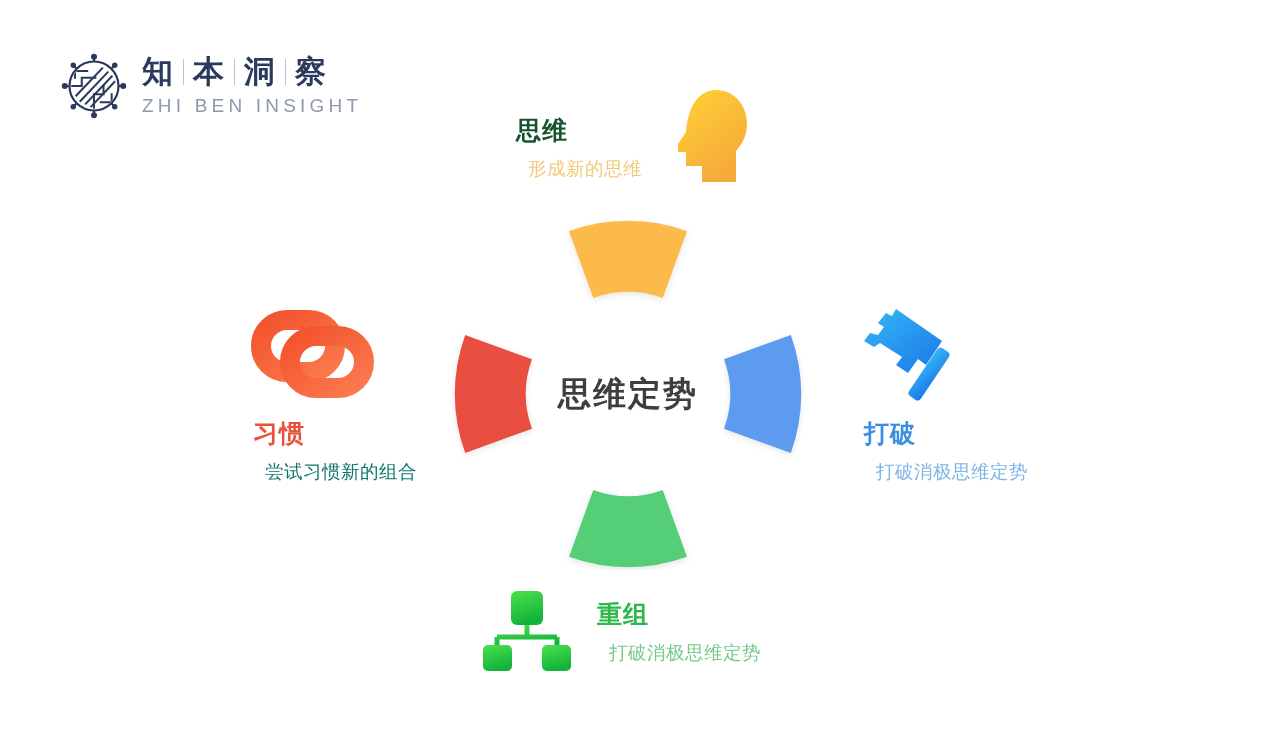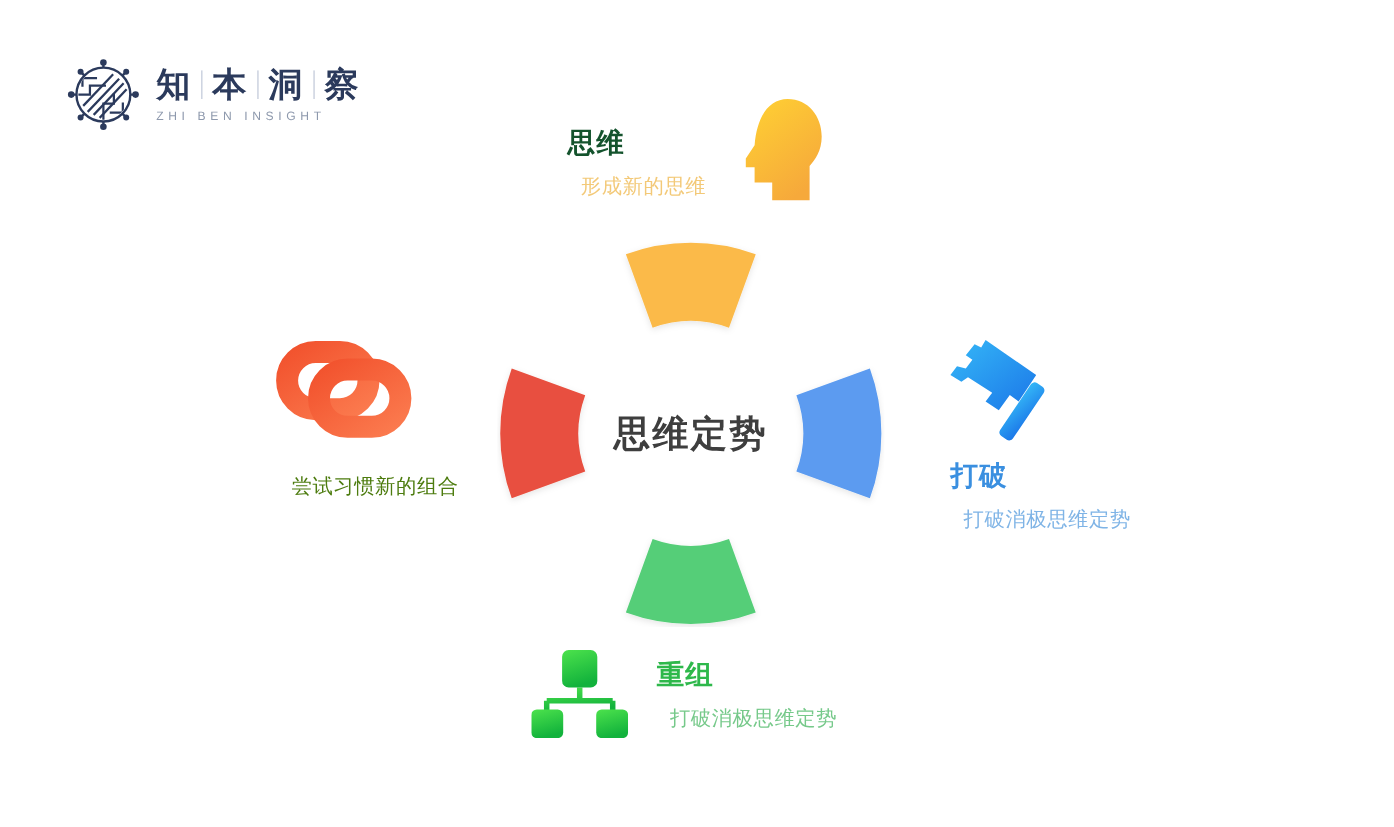--- a/index.html
+++ b/index.html
@@ -38,21 +38,21 @@
     line-height: 1.08;
   }
   .logo-cn .sep {
     display: inline-block;
     width: 1px;
     height: 26px;
     background: #b9c2d4;
     margin: 0 9px;
   }
   .logo-en {
-    font-size: 11px;
+    font-size: 19px;
     color: #8e99ad;
     letter-spacing: 4.2px;
     margin-top: 6px;
     font-weight: 500;
   }
 
   
   .donut-wrap {
     position: absolute;
     left: 452px;
@@ -105,21 +105,21 @@
 
   
   .callout-bottom { left: 597px; top: 599px; text-align: left; }
   .callout-bottom .title { color: #2eb84b; }
   .callout-bottom .desc  { color: #76c98a; }
   .icon-org { position: absolute; left: 483px; top: 589px; width: 88px; height: 82px; }
 
   
   .callout-left { left: 253px; top: 418px; text-align: left; }
   .callout-left .title { color: #e8513a; }
-  .callout-left .desc  { color: #4d7c0f; }
+  .callout-left .desc  { color: #0f766e; }
   .icon-chain { position: absolute; left: 248px; top: 306px; width: 128px; height: 96px; }
 </style>
 </head>
 <body>
 
 <div class="logo">
   <span class="logo-mark-wrap">
     <svg class="logo-mark" viewBox="0 0 100 100" aria-hidden="true">
       <g fill="none" stroke="#2b3a5c" stroke-width="3.2">
         <circle cx="50" cy="50" r="36"></circle>
@@ -260,14 +260,15 @@
         <stop offset="100%" stop-color="#FB7A4E"></stop>
       </linearGradient>
     </defs>
     <g fill="none" stroke="url(#gChain)" stroke-width="20">
       <rect x="13" y="14" width="74" height="52" rx="26"></rect>
       <rect x="42" y="30" width="74" height="52" rx="26"></rect>
     </g>
   </svg>
 </div>
 <div class="callout callout-left">
+  <p class="title">习惯</p>
   <p class="desc">尝试习惯新的组合</p>
 </div>
 
 </body></html>

